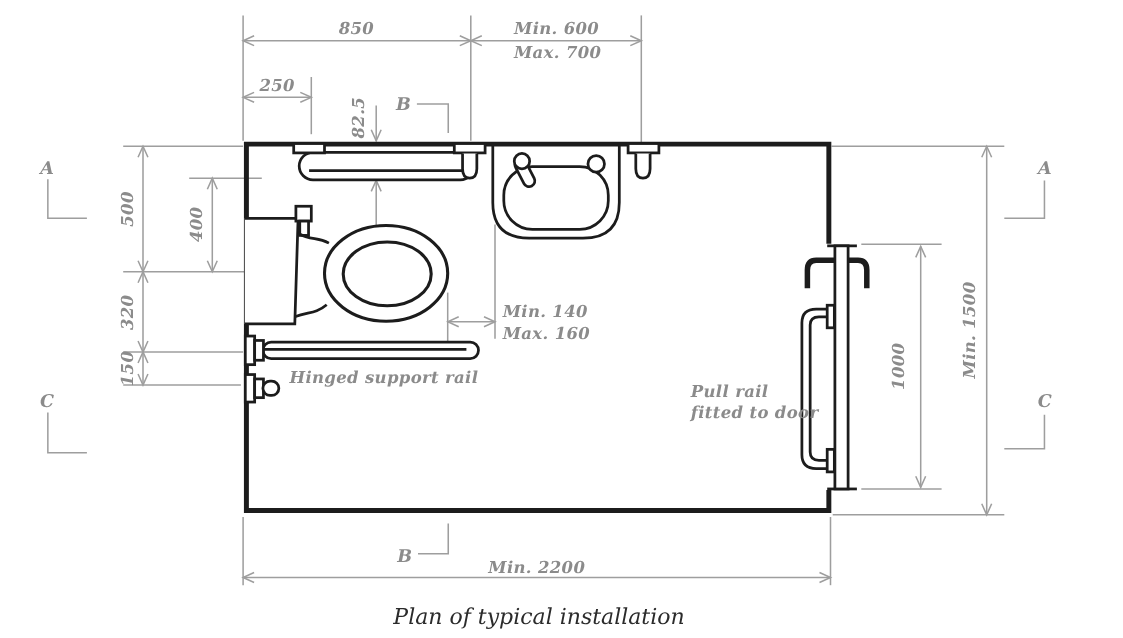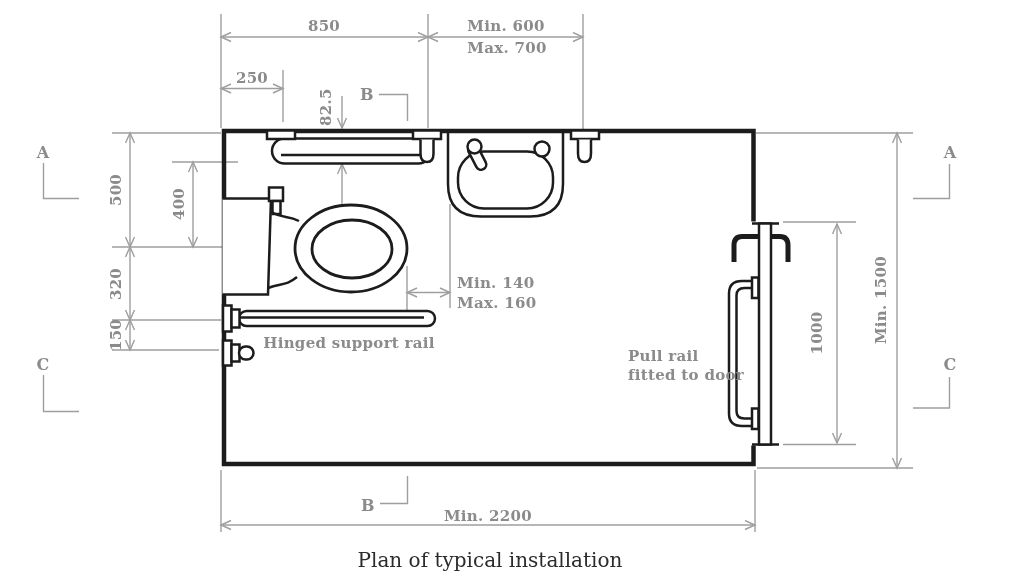--- a/index.html
+++ b/index.html
@@ -2,21 +2,21 @@
 <html style="--ink: #1c1c1c; --annotation: #8b8b8b; --line: #9e9e9e; --title-ink: #2b2b2b;"><head>
 <meta charset="utf-8">
 <style>
   :root{
     --ink:#1c1c1c;
     --annotation:#8b8b8b;
     --line:#9e9e9e;
     --title-ink:#2b2b2b;
   }
   html,body{margin:0;padding:0;background:#ffffff;}
-  .canvas{width:1021px;height:580px;background:#ffffff;position:relative;overflow:hidden;}
+  .canvas{width:1021px;height:580px;background:#ffffff;position:relative;overflow:hidden;font-style:italic;}
   svg{display:block;}
   .dim{stroke:var(--line);stroke-width:1.4;fill:none;}
   .wall{stroke:var(--ink);stroke-width:4.5;fill:none;stroke-linejoin:miter;}
   .fx{stroke:var(--ink);stroke-width:2.5;fill:none;}
   .fxw{stroke:var(--ink);stroke-width:2.5;fill:#ffffff;}
   .fxw28{stroke:var(--ink);stroke-width:2.8;fill:#ffffff;}
   .hinge{stroke:var(--ink);stroke-width:5;fill:none;stroke-linecap:butt;}
   .t{font-family:"DejaVu Serif","Liberation Serif",serif;font-weight:bold;
      font-size:15px;fill:var(--annotation);letter-spacing:.3px;}
   .t-lg{font-size:16px;}

